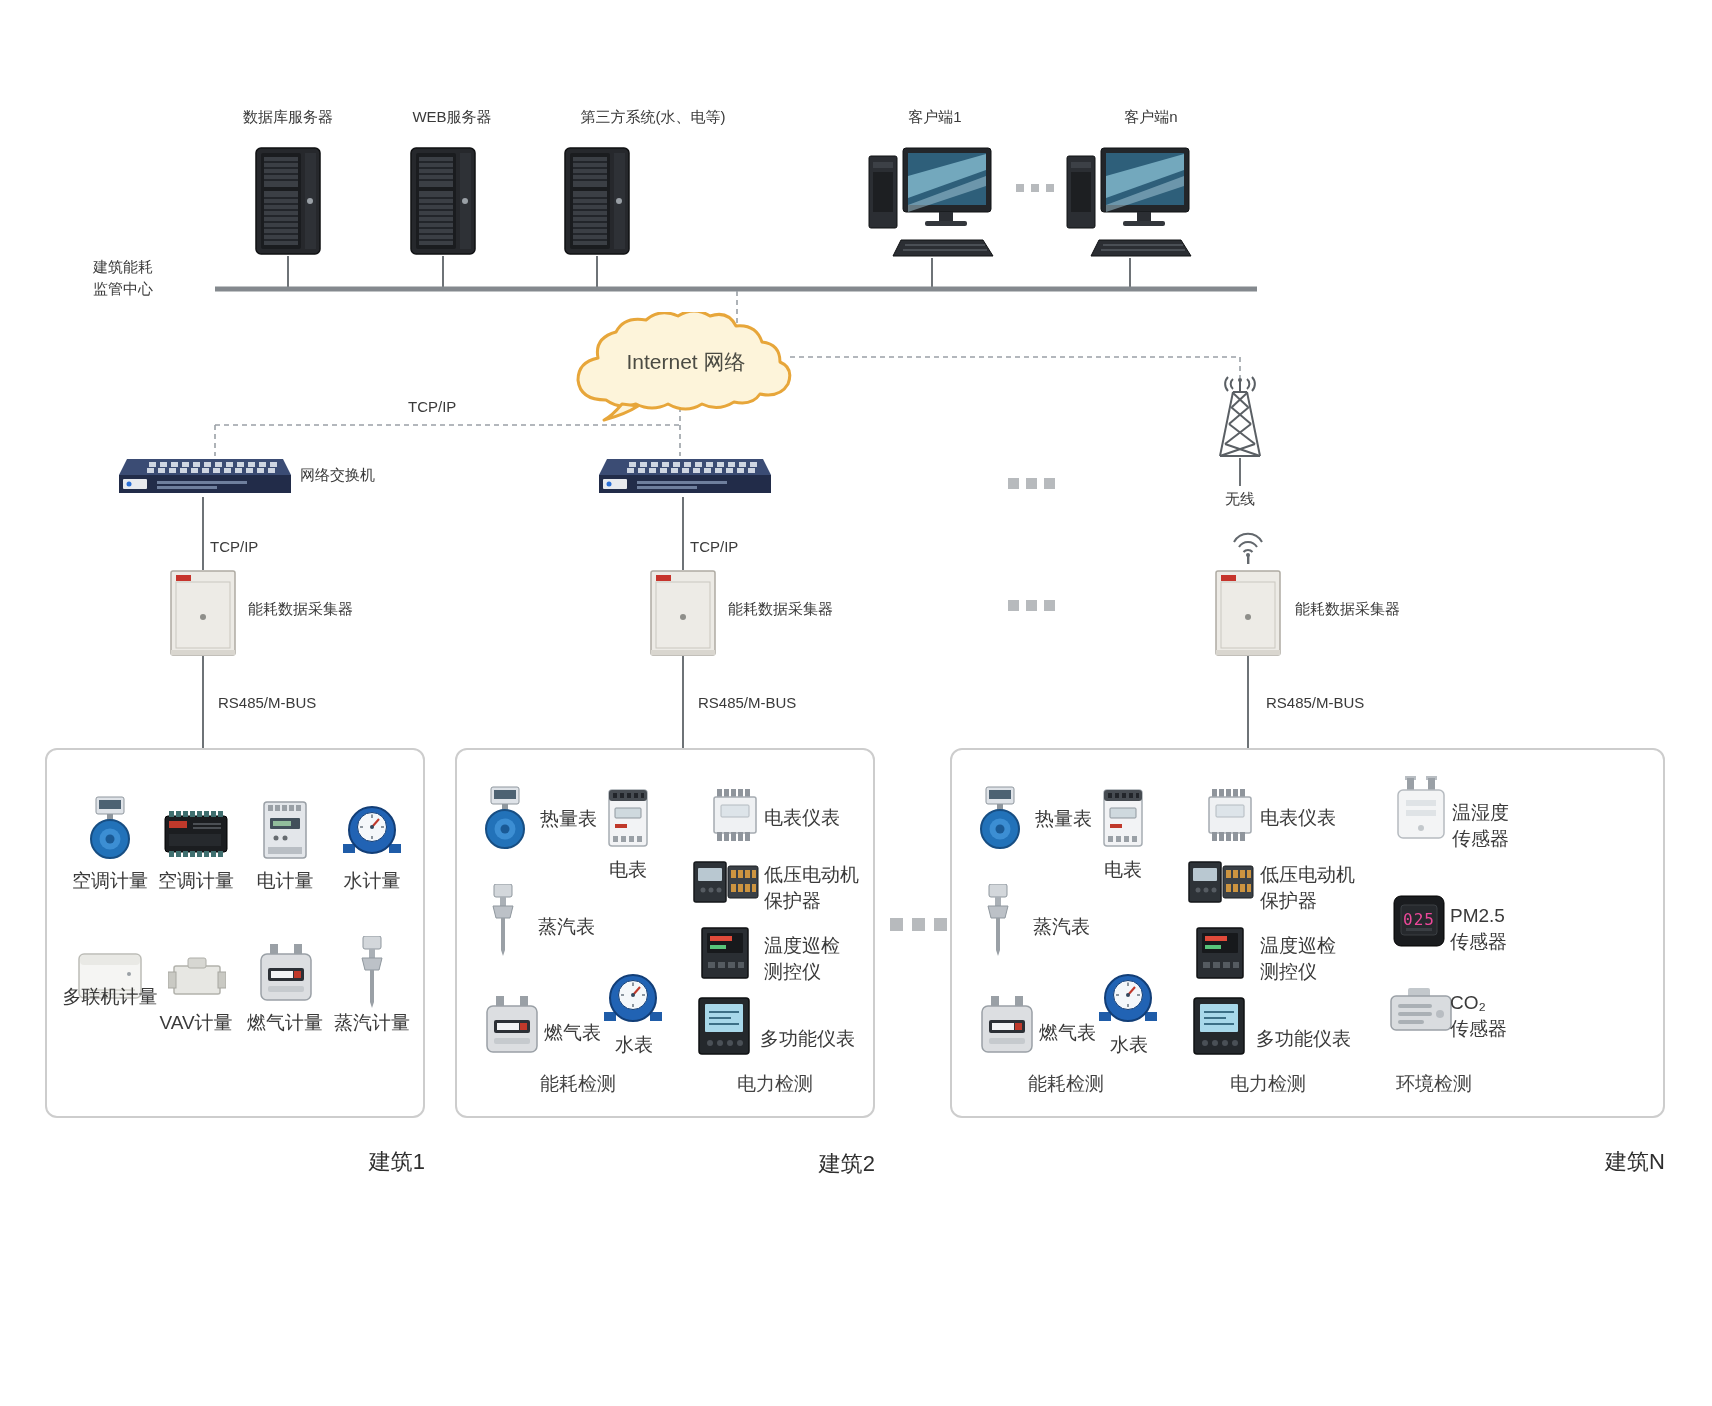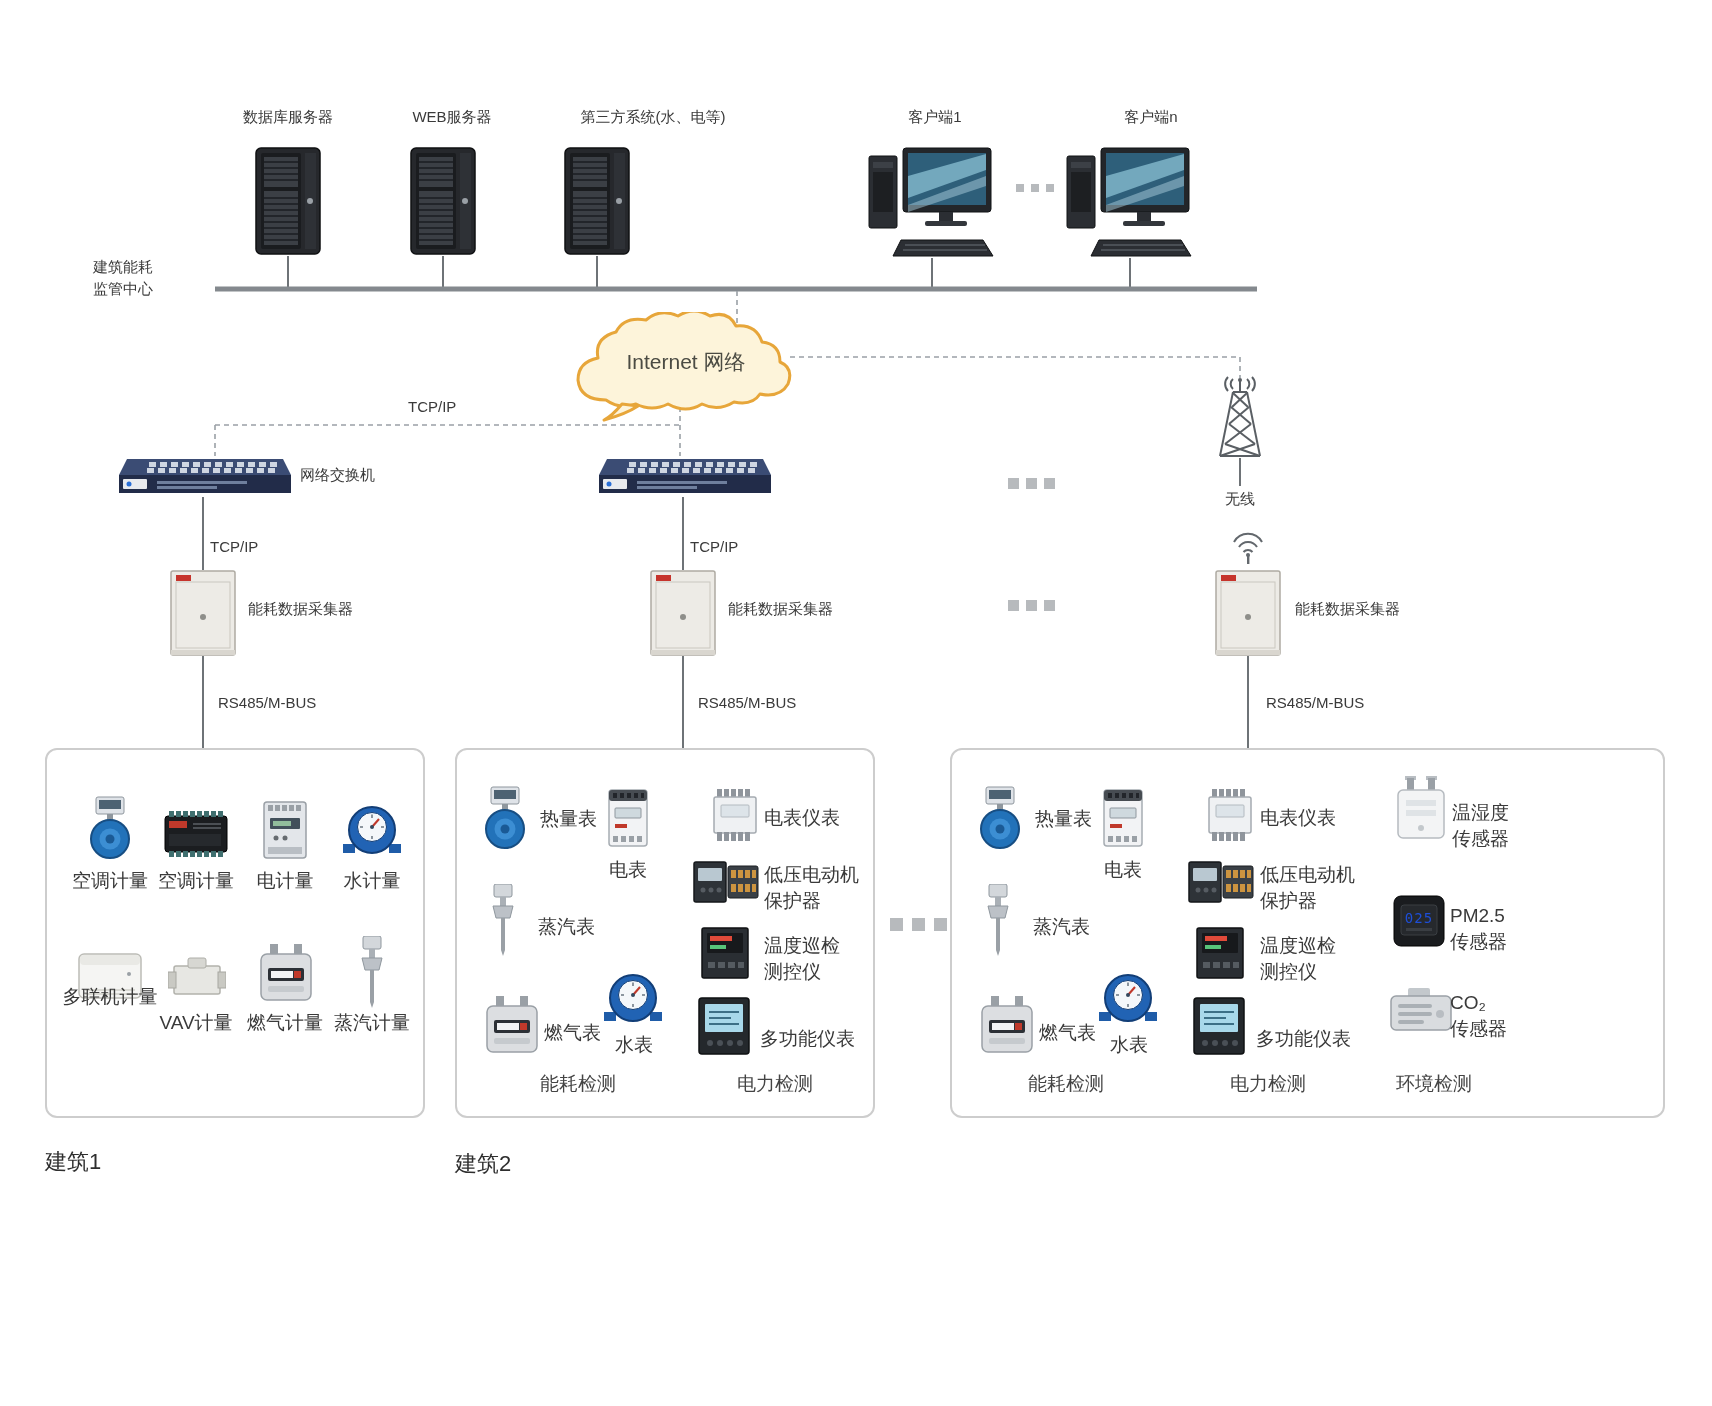--- a/index.html
+++ b/index.html
@@ -3,30 +3,30 @@
 <meta charset="utf-8">
 <style>
   * { margin:0; padding:0; box-sizing:border-box; }
   html,body { background:#ffffff; }
   body { font-family:"Liberation Sans","DejaVu Sans",sans-serif; color:#3a3a3a; }
   .canvas { position:relative; width:1712px; height:1406px; background:#ffffff; overflow:hidden; }
   .lbl { position:absolute; font-size:15px; color:#3a3a3a; white-space:pre-line; line-height:1.45; z-index:4; }
   .lbl.c { text-align:center; }
   .dev { font-size:19px; line-height:1.35; }
   .sec { font-size:19px; color:#444; }
-  .bname { font-size:22px; color:#2e2e2e; text-align:left; }
+  .bname { font-size:22px; color:#2e2e2e; text-align:right; }
   .bbox { position:absolute; border:2px solid #cdcdcd; border-radius:12px; background:#ffffff; z-index:1; }
   .ic { position:absolute; z-index:3; }
   svg.overlay { position:absolute; left:0; top:0; z-index:2; pointer-events:none; }
   .dots { position:absolute; display:flex; gap:7px; z-index:3; }
   .dots i { display:block; width:11px; height:11px; background:#b7babd; }
   .dots.sm i { width:8px; height:8px; }
   .dots.lg { gap:9px; } .dots.lg i { width:13px; height:13px; }
   .cloud-text { position:absolute; z-index:4; font-size:21px; color:#4b4b43; text-align:center; }
-  .pm25 { position:absolute; z-index:4; color:#1d4ed8; font-family:"DejaVu Sans Mono",monospace; font-size:14px; text-align:center; letter-spacing:1px; }
+  .pm25 { position:absolute; z-index:4; color:#ec4899; font-family:"DejaVu Sans Mono",monospace; font-size:16px; text-align:center; letter-spacing:1px; }
 </style>
 </head>
 <body>
 
 <div class="canvas">
 
   <svg width="0" height="0" style="position:absolute" aria-hidden="true">
     <defs>
       <symbol id="sym-server" viewBox="0 0 70 110">
         <rect x="3" y="2" width="64" height="106" rx="5" fill="#26282c" stroke="#0f1012" stroke-width="1.5"></rect>
@@ -612,14 +612,15 @@
       <use href="#sym-co2"></use>
     </svg>
   <div class="lbl dev" style="left:1450px;top:990px">CO₂
 传感器</div>
   <div class="lbl sec" style="left:1028px;top:1070px">能耗检测</div>
   <div class="lbl sec" style="left:1230px;top:1070px">电力检测</div>
   <div class="lbl sec" style="left:1396px;top:1070px">环境检测</div>
 
   <div class="lbl bname" style="left:45px;top:1146px;width:380px">建筑1</div>
   <div class="lbl bname" style="left:455px;top:1148px;width:420px">建筑2</div>
+  <div class="lbl bname" style="left:950px;top:1146px;width:715px">建筑N</div>
 
 </div>
 
 </body></html>

